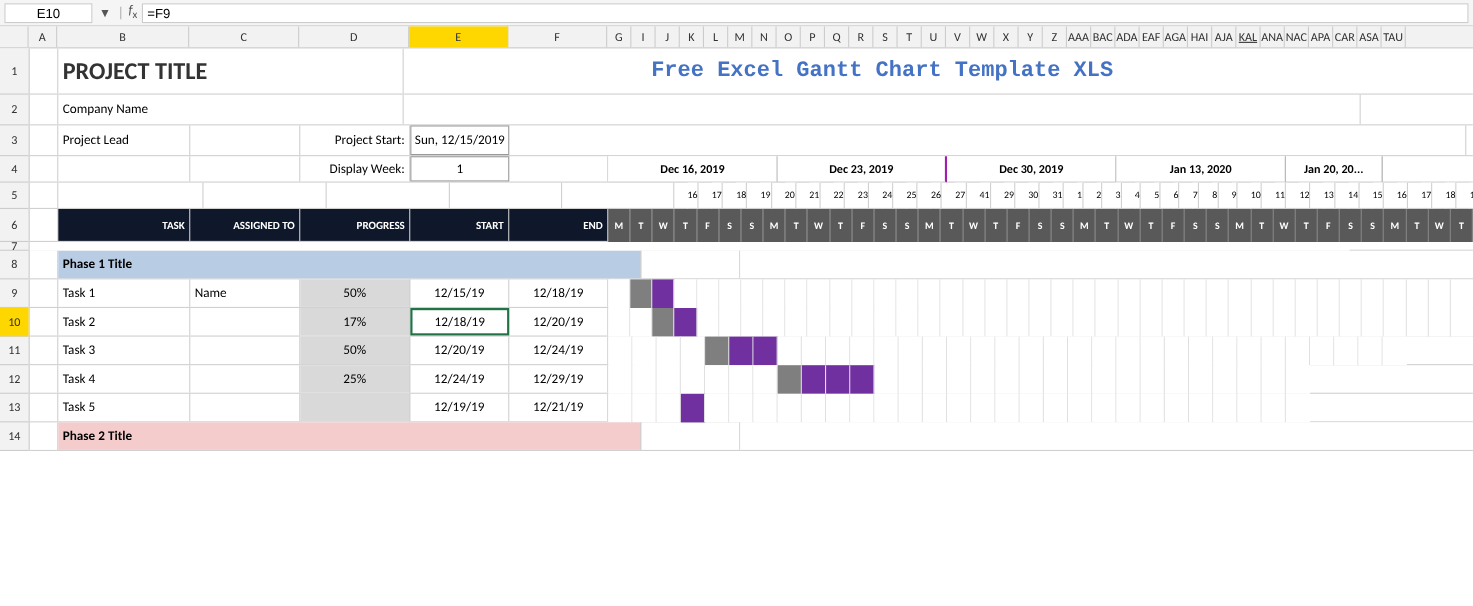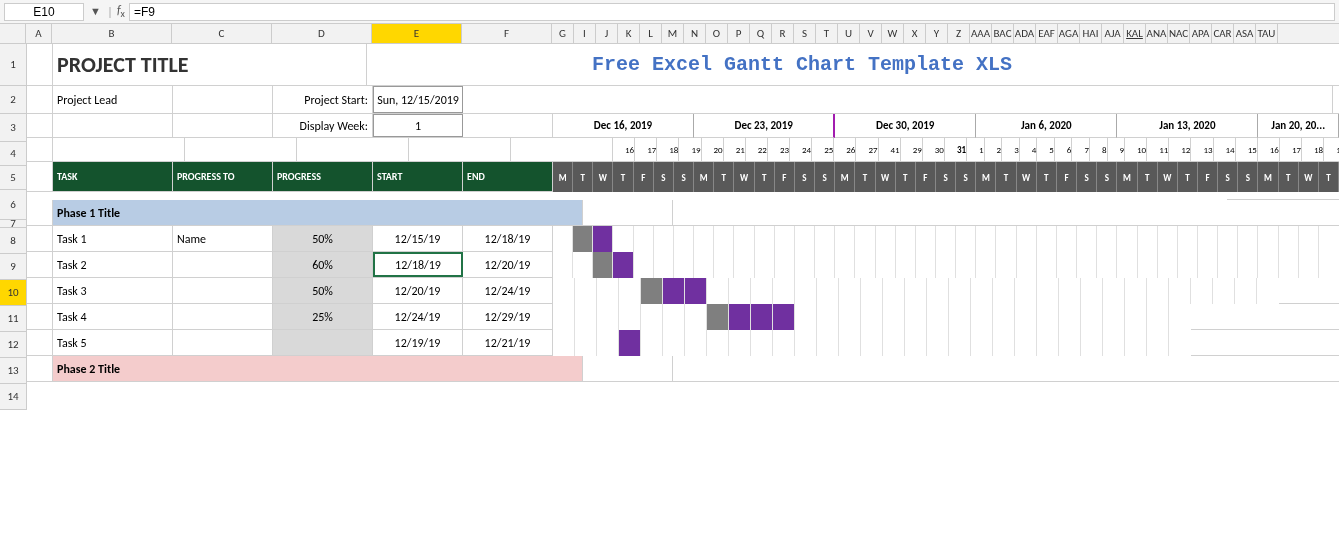--- a/index.html
+++ b/index.html
@@ -70,21 +70,21 @@
     .row-h-row11 { height: 26px; }
     .row-h-row12 { height: 26px; }
     .row-h-row13 { height: 26px; }
     .row-h-row14 { height: 26px; }
 
     
     .project-title { font-size: 22px; font-weight: bold; color: #333; }
     .page-title { color: #4472c4; font-size: 20px; font-weight: bold; font-family: 'Courier New', monospace; text-align: center; }
 
     
-    .header-label { background: #14532d; color: #fff; font-weight: bold; text-align: center; font-size: 10px; justify-content: flex-start; }
+    .header-label { background: #0f172a; color: #fff; font-weight: bold; text-align: center; font-size: 10px; justify-content: flex-end; }
 
     
     .phase-blue { background: #b8cce4; font-weight: bold; }
     .phase-pink { background: #f4cccc; font-weight: bold; }
 
     
     .progress-cell { background: #d9d9d9; text-align: center; justify-content: center; }
     .gantt-header-week { background: #fff; border-bottom: 1px solid #d0d0d0; border-right: 1px solid #aaa; text-align: center; font-size: 11px; font-weight: bold; display: flex; align-items: center; justify-content: center; }
     .gantt-header-day { background: #fff; border-bottom: 1px solid #d0d0d0; border-right: 1px solid #d0d0d0; text-align: center; font-size: 9px; display: flex; align-items: center; justify-content: center; }
     .gantt-day-label { background: #595959; color: #fff; font-size: 9px; font-weight: bold; text-align: center; display: flex; align-items: center; justify-content: center; border-right: 1px solid #888; }
@@ -177,20 +177,27 @@
         <div class="cell" style="width:26px;"></div>
         <div class="cell" style="width:314px;">
           <span class="project-title">PROJECT TITLE</span>
         </div>
 
         <div class="cell" style="width:870px; border-right:none;">
           <span class="page-title" style="width:100%;display:block;">Free Excel Gantt Chart Template XLS</span>
         </div>
       </div>
 
+      <div class="row row-h-row2">
+        <div class="cell" style="width:26px;"></div>
+        <div class="cell" style="width:314px;">
+          <span>Company Name</span>
+        </div>
+        <div class="cell" style="width:870px;"></div>
+      </div>
 
       <div class="row row-h-row3">
         <div class="cell" style="width:26px;"></div>
         <div class="cell" style="width:120px;">
           <span>Project Lead</span>
         </div>
         <div class="cell" style="width:100px;"></div>
         <div class="cell text-right" style="width:100px;">
           <span>Project Start:</span>
         </div>
@@ -208,21 +215,20 @@
           <span>Display Week:</span>
         </div>
         <div class="cell date-box text-center" style="width:90px;">
           <span>1</span>
         </div>
         <div class="cell" style="width:90px;"></div>
 
         <div class="gantt-header-week" style="width:154px; height:24px; font-size:11px; border-right:1px solid #aaa;">Dec 16, 2019</div>
         <div class="gantt-header-week" style="width:154px; height:24px; font-size:11px; border-right:2px solid #a21caf;">Dec 23, 2019</div>
         <div class="gantt-header-week" style="width:154px; height:24px; font-size:11px; border-right:1px solid #aaa;">Dec 30, 2019</div>
-        <div class="gantt-header-week" style="width:154px; height:24px; font-size:11px; border-right:1px solid #aaa;">Jan 6, 2020</div>
         <div class="gantt-header-week" style="width:154px; height:24px; font-size:11px; border-right:1px solid #aaa;">Jan 13, 2020</div>
         <div class="gantt-header-week" style="width:88px; height:24px; font-size:11px;">Jan 20, 20...</div>
       </div>
 
       <div class="row row-h-row5">
         <div class="cell" style="width:26px;"></div>
         <div class="cell" style="width:120px;"></div>
         <div class="cell" style="width:100px;"></div>
         <div class="cell" style="width:100px;"></div>
         <div class="cell" style="width:90px;"></div>
@@ -236,21 +242,21 @@
         <div class="gantt-header-day" style="width:22px;height:24px;font-size:9px;">21</div>
         <div class="gantt-header-day" style="width:22px;height:24px;font-size:9px;">22</div>
         <div class="gantt-header-day" style="width:22px;height:24px;font-size:9px;">23</div>
         <div class="gantt-header-day" style="width:22px;height:24px;font-size:9px;">24</div>
         <div class="gantt-header-day" style="width:22px;height:24px;font-size:9px;">25</div>
         <div class="gantt-header-day" style="width:22px;height:24px;font-size:9px;">26</div>
         <div class="gantt-header-day" style="width:22px;height:24px;font-size:9px;">27</div>
         <div class="gantt-header-day" style="width:22px;height:24px;font-size:9px;">41</div>
         <div class="gantt-header-day" style="width:22px;height:24px;font-size:9px;">29</div>
         <div class="gantt-header-day" style="width:22px;height:24px;font-size:9px;">30</div>
-        <div class="gantt-header-day" style="width:22px;height:24px;font-size:9px;font-weight:bold;">31</div>
+        <div class="gantt-header-day" style="width:22px;height:24px;font-size:9px;">31</div>
         <div class="gantt-header-day" style="width:22px;height:24px;font-size:9px;">1</div>
         <div class="gantt-header-day" style="width:22px;height:24px;font-size:9px;">2</div>
         <div class="gantt-header-day" style="width:22px;height:24px;font-size:9px;">3</div>
         <div class="gantt-header-day" style="width:22px;height:24px;font-size:9px;">4</div>
         <div class="gantt-header-day" style="width:22px;height:24px;font-size:9px;">5</div>
         <div class="gantt-header-day" style="width:22px;height:24px;font-size:9px;">6</div>
         <div class="gantt-header-day" style="width:22px;height:24px;font-size:9px;">7</div>
         <div class="gantt-header-day" style="width:22px;height:24px;font-size:9px;">8</div>
         <div class="gantt-header-day" style="width:22px;height:24px;font-size:9px;">9</div>
         <div class="gantt-header-day" style="width:22px;height:24px;font-size:9px;">10</div>
@@ -268,21 +274,21 @@
         <div class="gantt-header-day" style="width:22px;height:24px;font-size:9px;">22</div>
         <div class="gantt-header-day" style="width:22px;height:24px;font-size:9px;">23</div>
       </div>
 
       <div class="row row-h-row6">
         <div class="cell" style="width:26px;"></div>
         <div class="cell header-label" style="width:120px;">
           <span>TASK</span>
         </div>
         <div class="cell header-label" style="width:100px;">
-          <span style="white-space:normal;text-align:center;line-height:1.2;">PROGRESS TO</span>
+          <span style="white-space:normal;text-align:center;line-height:1.2;">ASSIGNED TO</span>
         </div>
         <div class="cell header-label" style="width:100px;">
           <span>PROGRESS</span>
         </div>
         <div class="cell header-label" style="width:90px;">
           <span>START</span>
         </div>
         <div class="cell header-label" style="width:90px;">
           <span>END</span>
         </div>
@@ -403,21 +409,21 @@
         <div style="width:22px;height:26px;background:#fff;"></div>
       </div>
 
       <div class="row row-h-row10">
         <div class="cell" style="width:26px;"></div>
         <div class="cell" style="width:120px;">
           <span>Task 2</span>
         </div>
         <div class="cell" style="width:100px;"></div>
         <div class="cell progress-cell text-center" style="width:100px;">
-          <span>60%</span>
+          <span>17%</span>
         </div>
         <div class="cell date-box text-center selected" style="width:90px;">
           <span>12/18/19</span>
         </div>
         <div class="cell text-center" style="width:90px;">
           <span>12/20/19</span>
         </div>
 
         <div style="width:22px;height:26px;background:#fff;border-right:1px solid #e0e0e0;"></div>
         <div style="width:22px;height:26px;background:#fff;border-right:1px solid #e0e0e0;"></div>

